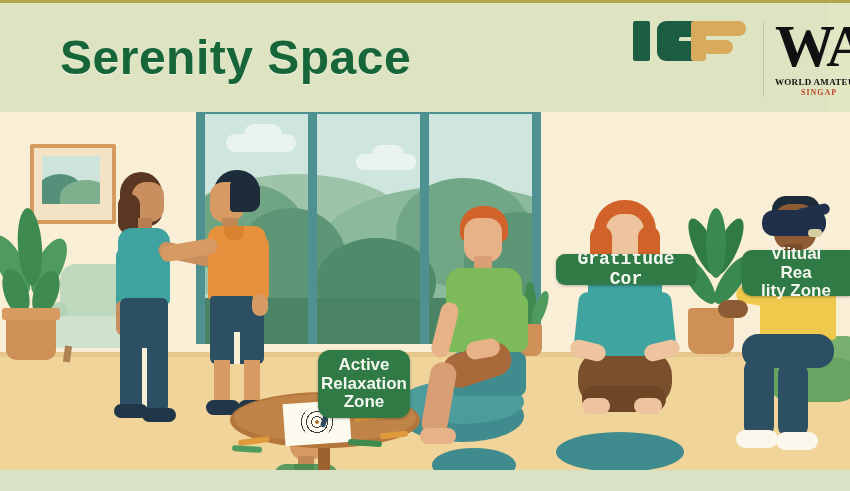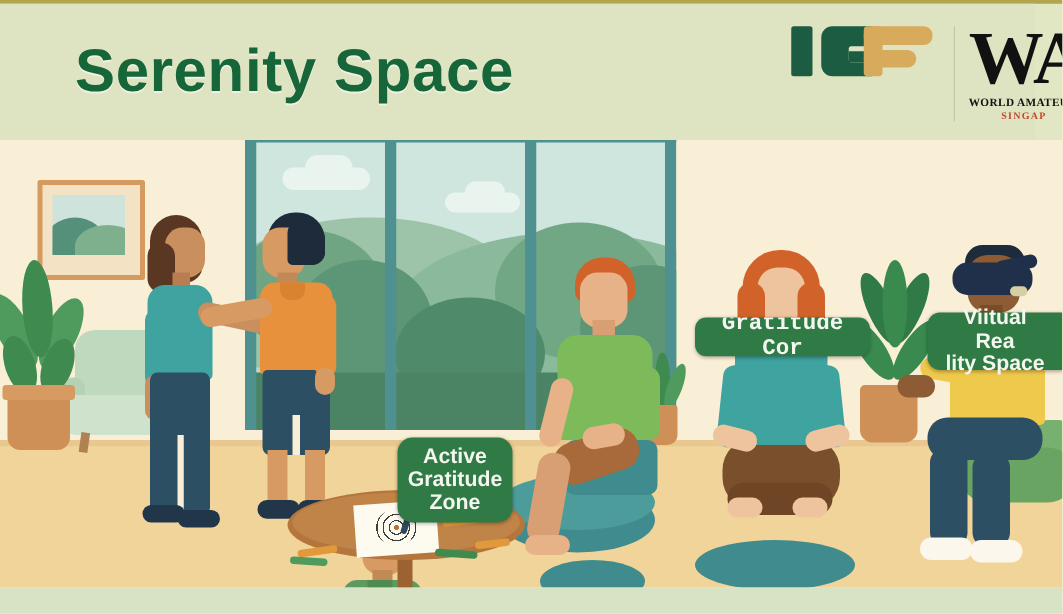--- a/index.html
+++ b/index.html
@@ -448,22 +448,22 @@
       <div class="v-thigh"></div>
       <div class="v-shin"></div>
       <div class="v-shin2"></div>
       <div class="v-shoe1"></div>
       <div class="v-shoe2"></div>
       <div class="v-arm"></div>
       <div class="v-hand"></div>
     </div>
 
     <div class="badge b-active">Active
-Gratitude
+Relaxation
 Zone</div>
     <div class="badge b-grat">Gratitude Cor</div>
     <div class="badge b-vr">Viitual Rea
-lity Space</div>
+lity Zone</div>
 
   </div>
 
   <div class="bottomband"></div>
 </div>
 
 </body></html>

